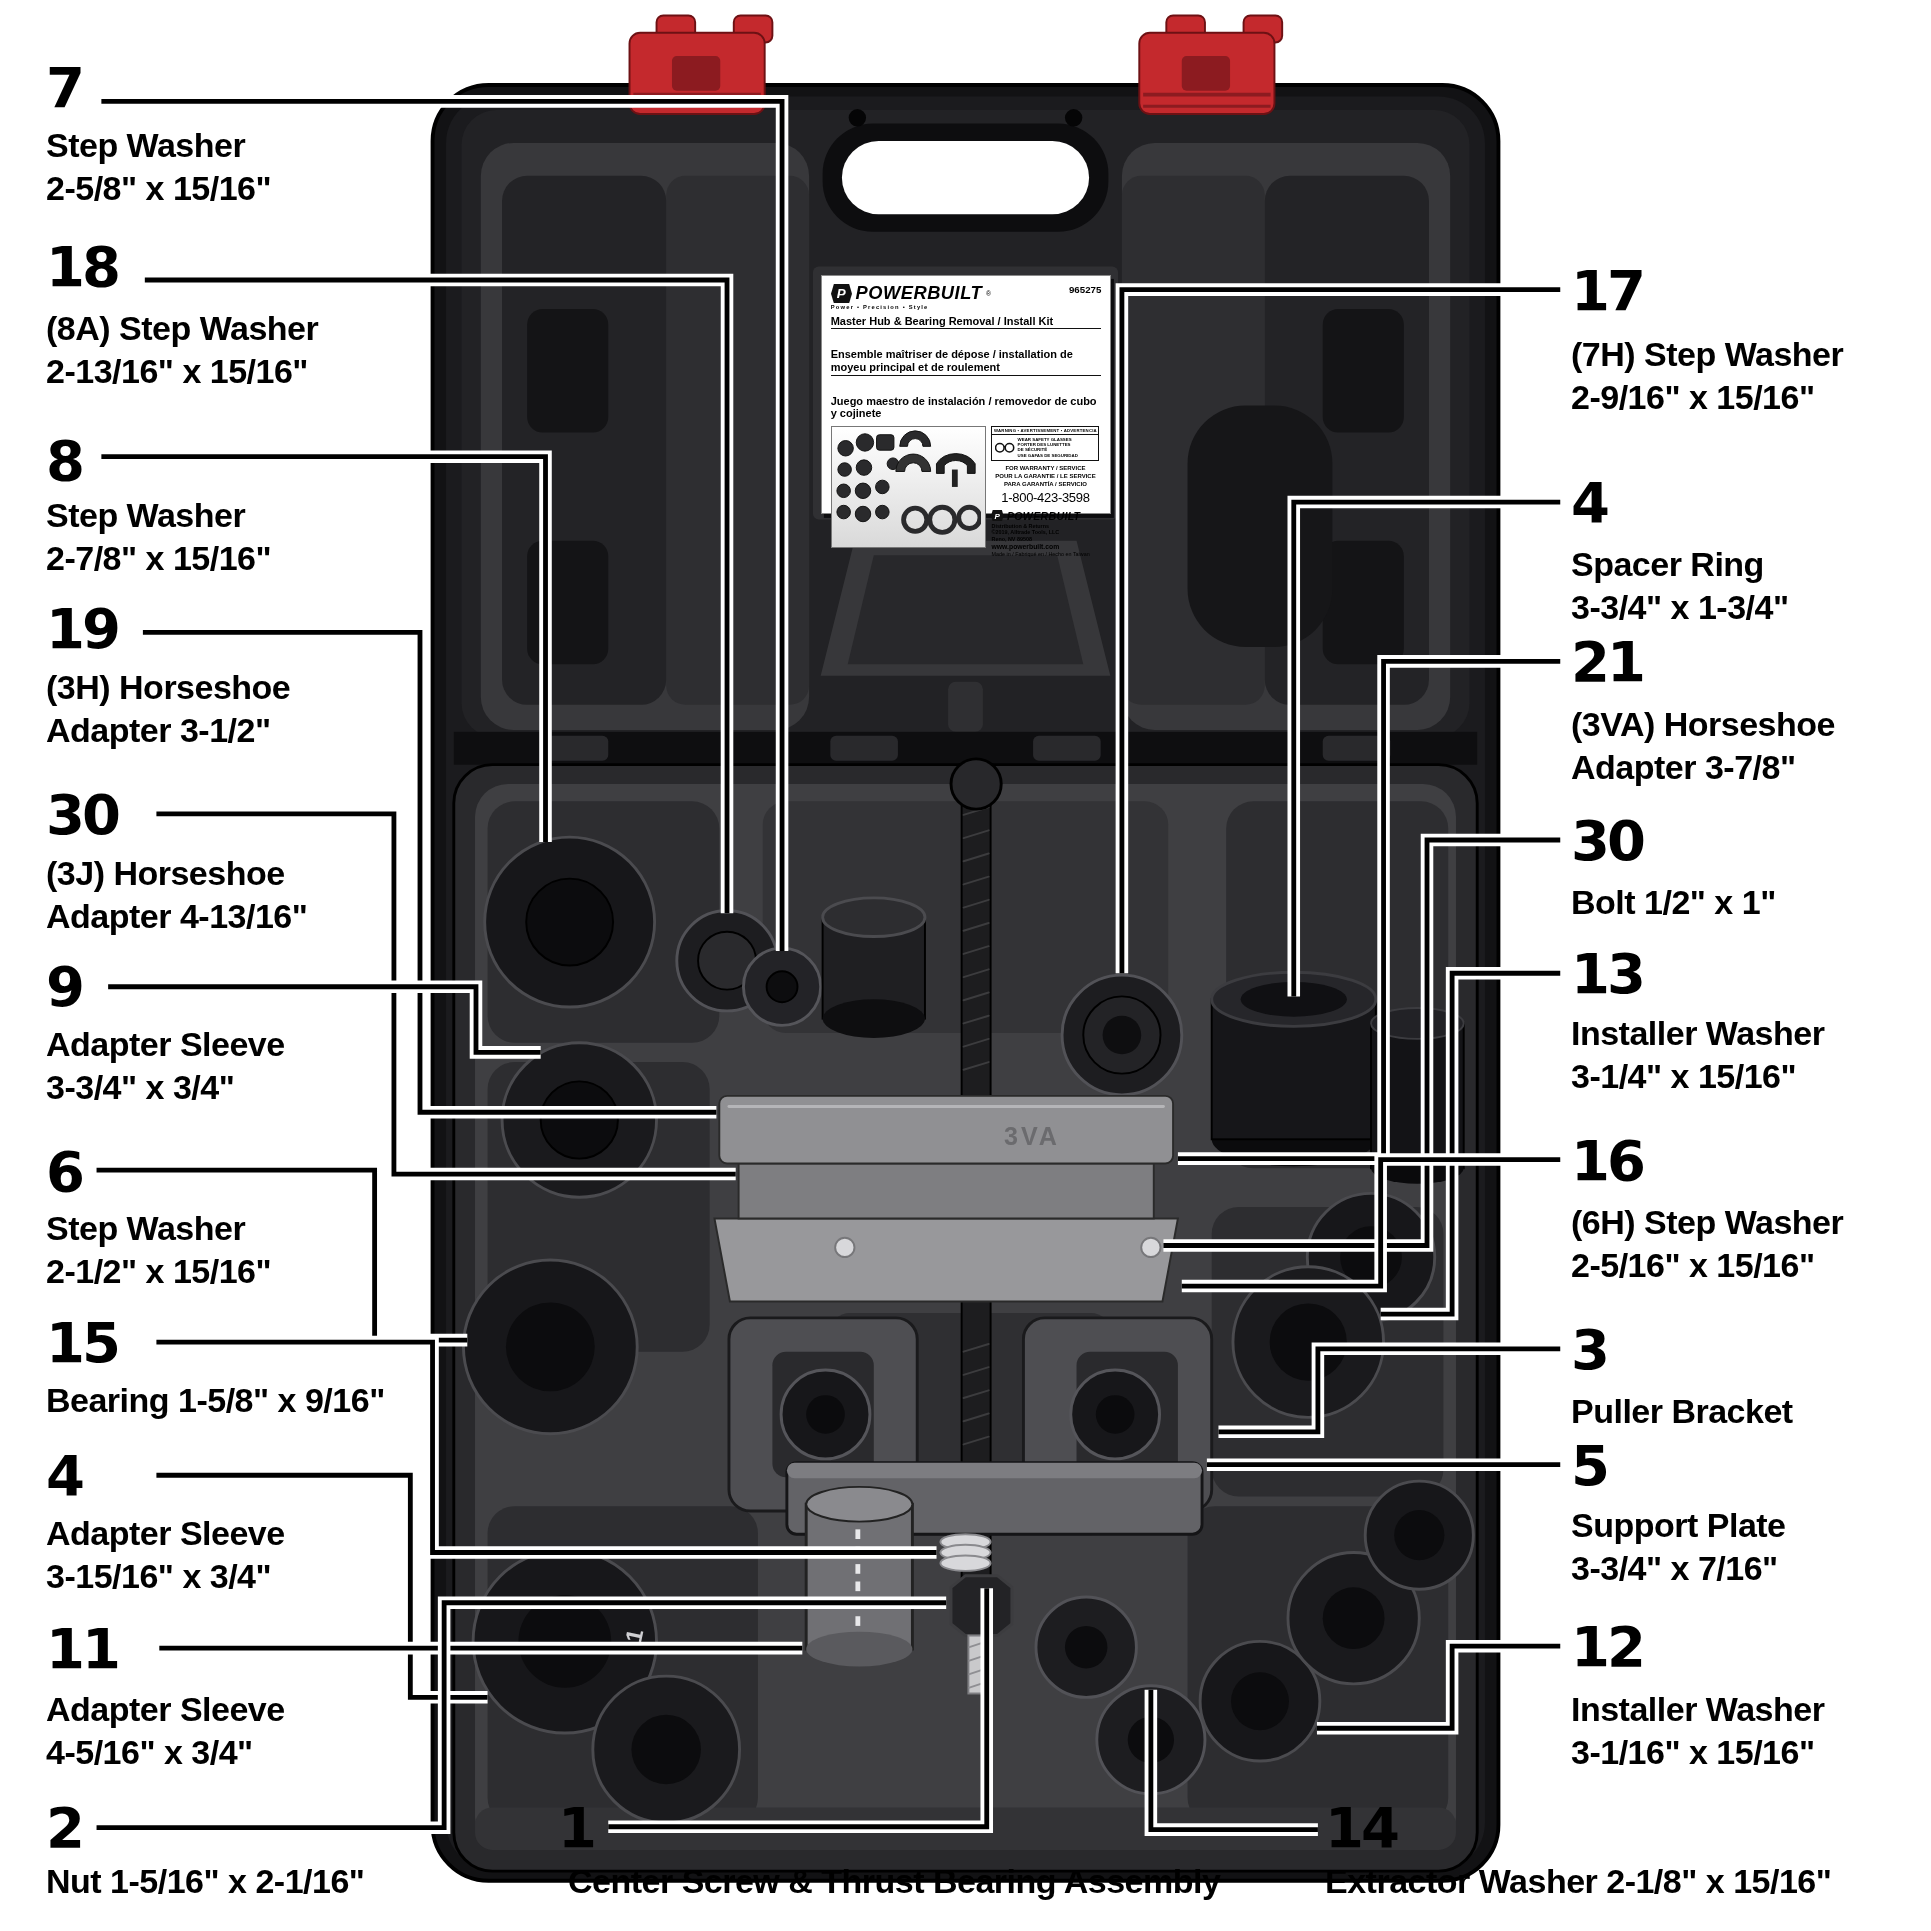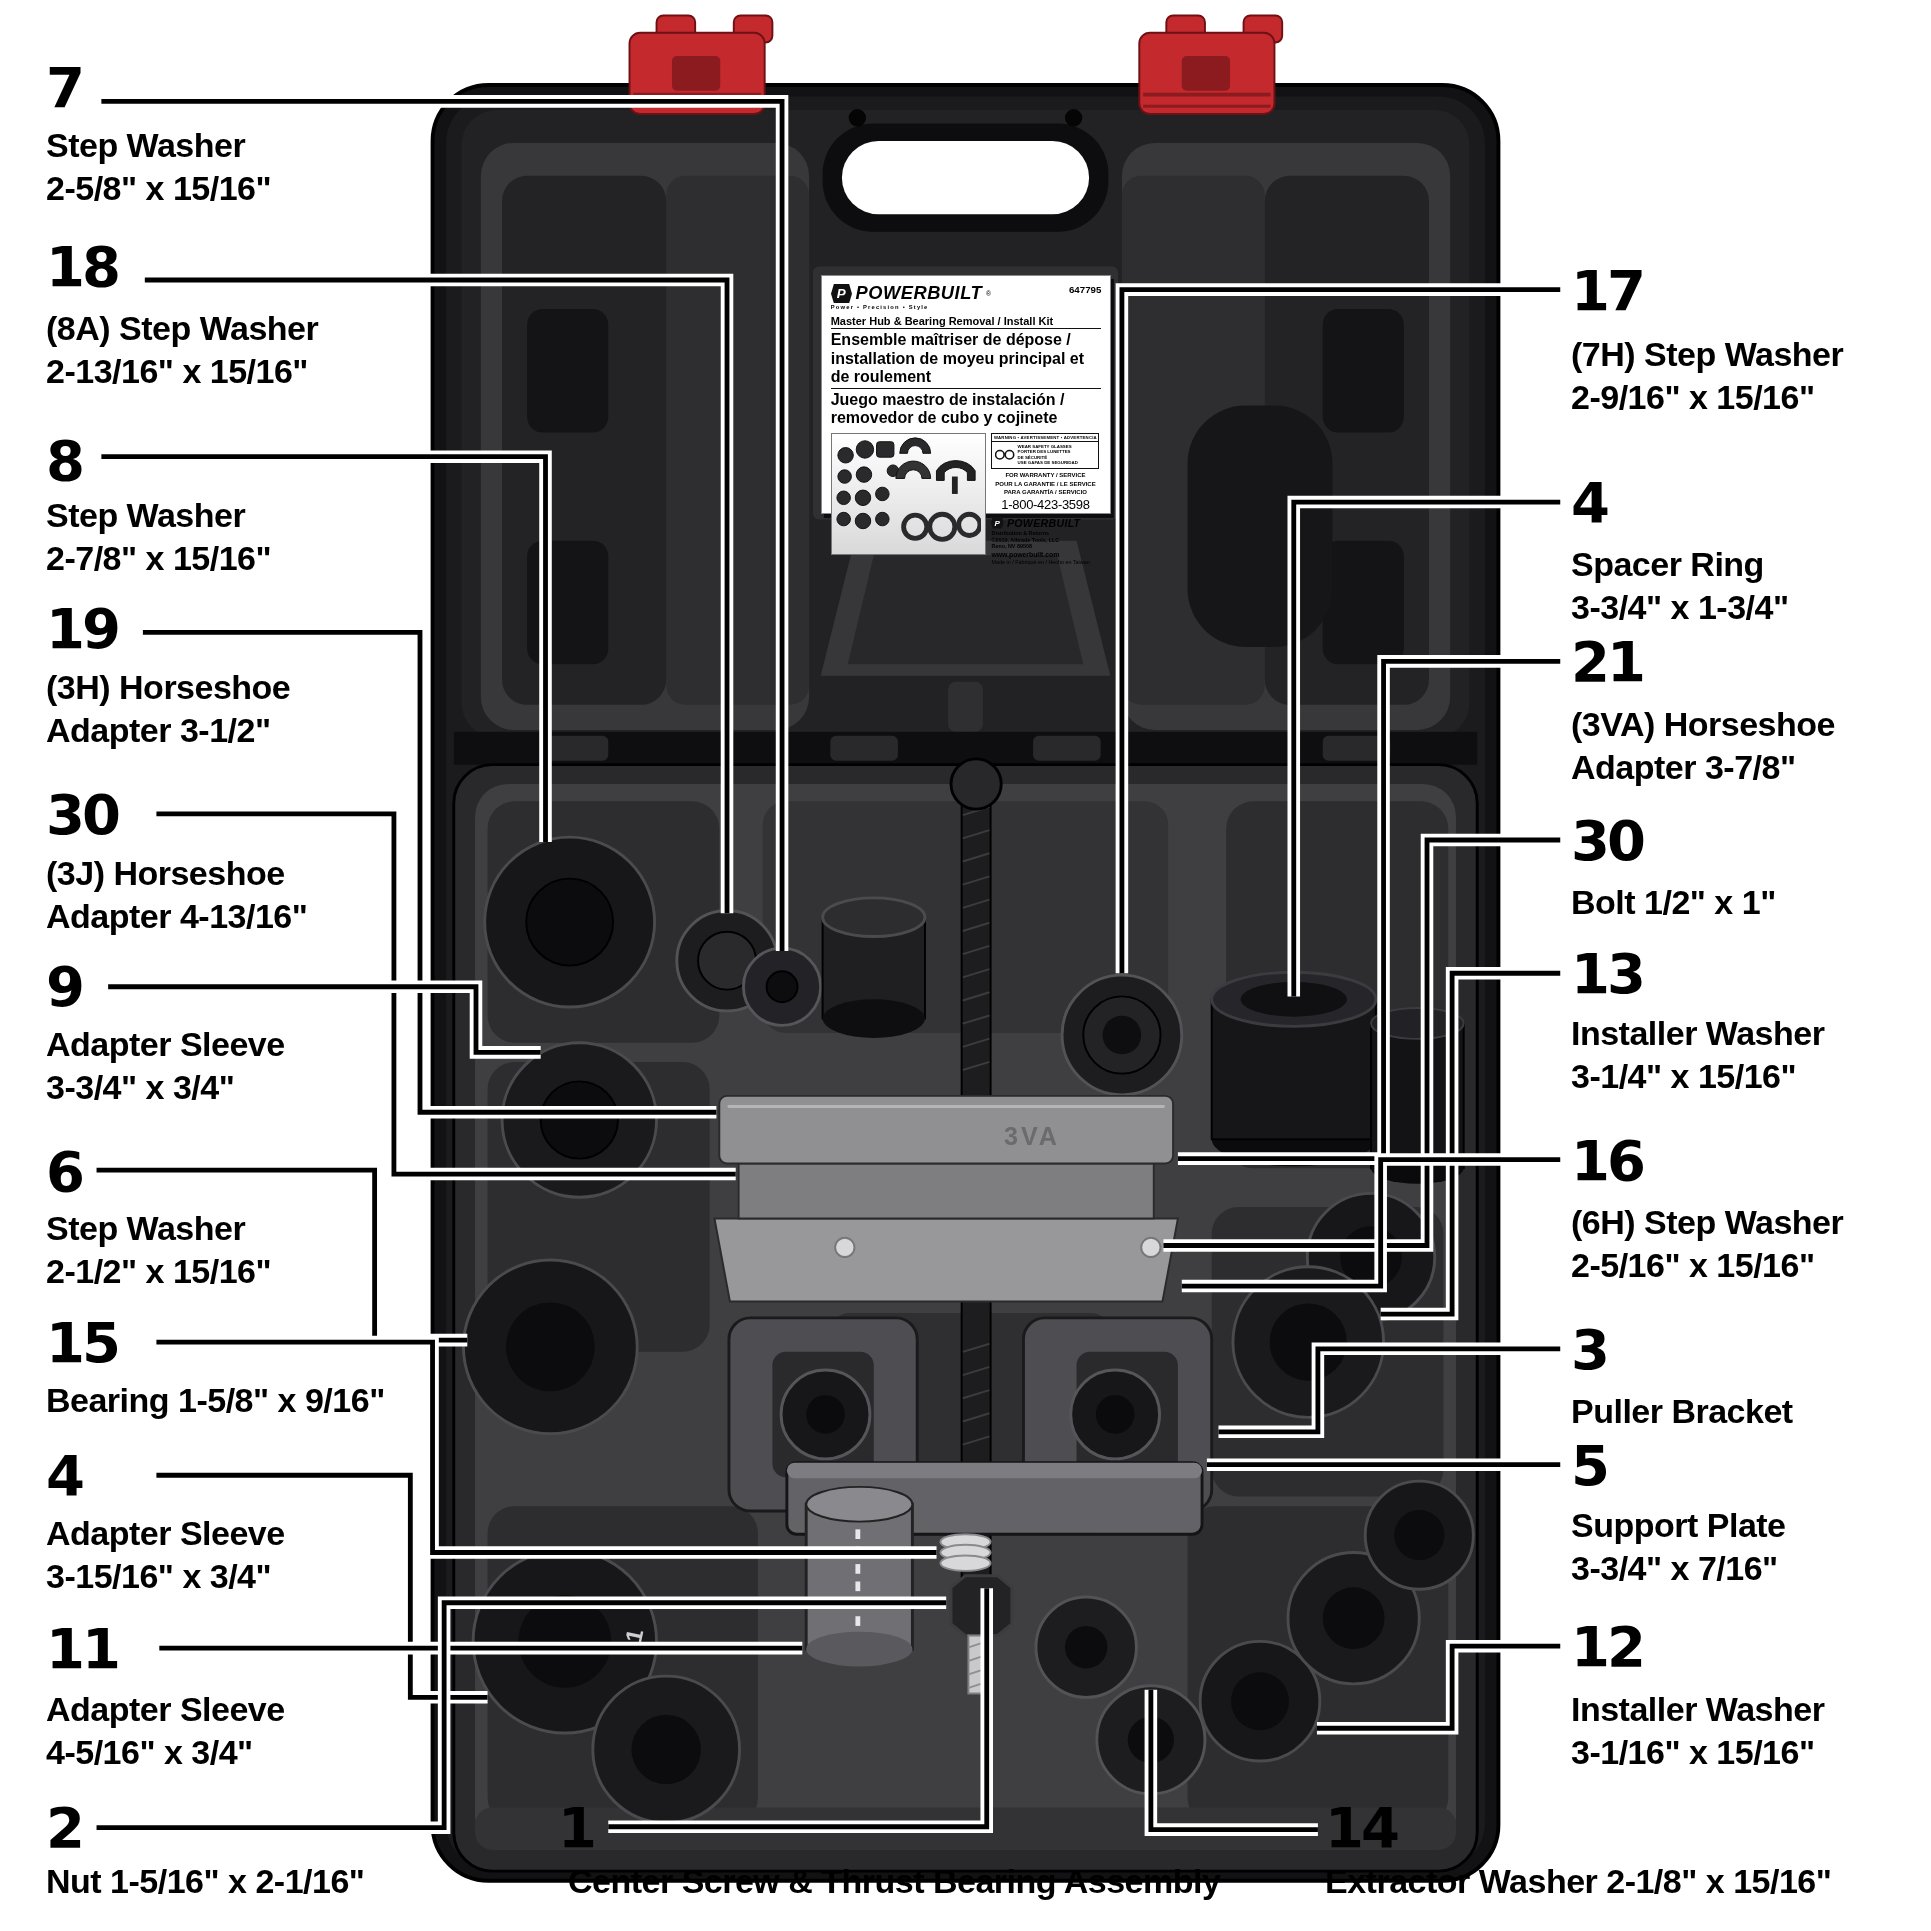--- a/index.html
+++ b/index.html
@@ -17,22 +17,22 @@
   
   #label-plate{position:absolute;left:821px;top:275px;width:290px;height:239px;
     background:var(--label-bg);border:1px solid #8a8a8a;box-shadow:2.9px 3.9px 0 #0d0d0f;
     box-sizing:border-box;padding:7.7px 8.7px;font-family:"Liberation Sans",sans-serif;}
   .lp-head{display:flex;align-items:flex-start;justify-content:space-between;}
   .lp-brandrow{display:flex;align-items:center;gap:3.9px;}
   .lp-brand{font-size:18.3px;font-weight:bold;font-style:italic;letter-spacing:0.5px;line-height:1;}
   .lp-reg{font-size:6.8px;vertical-align:super;}
   .lp-tagline{font-size:5.8px;font-weight:bold;letter-spacing:1.2px;margin-top:1px;}
   .lp-pn{font-size:9.7px;font-weight:bold;}
-  .lp-title{font-size:16px;font-weight:bold;border-bottom:1.5px solid #111;
-            padding-bottom:1px;margin-top:2px;line-height:1.15;}
+  .lp-title{font-size:11px;font-weight:bold;border-bottom:1.5px solid #111;
+            padding-bottom:1px;margin-top:19px;line-height:1.15;}
   .lp-title.en{font-size:11px;margin-top:4.8px;}
   .lp-title.es{border-bottom:none;}
   .lp-body{display:flex;gap:5.8px;margin-top:4.8px;}
   .lp-photo{width:153px;height:120px;border:1.9px solid #777;
             background:linear-gradient(#ffffff,#d9d9d9);flex:none;}
   .lp-right{width:108px;flex:none;text-align:center;}
   .lp-warn{border:1.4px solid #111;margin-bottom:2.9px;}
   .lp-warnstrip{border-bottom:1px solid #111;font-size:4.3px;font-weight:bold;
                 padding:1px 0;letter-spacing:0.2px;}
   .lp-warnbody{display:flex;align-items:center;gap:2.9px;padding:1.9px 2.9px;}
@@ -386,21 +386,21 @@
       <div class="lp-brandrow">
         <svg width="21" height="19.3" viewBox="0 0 22 20">
           <polygon points="3,0 19,0 22,10 19,20 3,20 0,10" fill="#111"></polygon>
           <text x="6" y="15" font-size="14" font-weight="bold" font-style="italic" fill="#fff" font-family="Liberation Sans, sans-serif">P</text>
         </svg>
         <span class="lp-brand">POWERBUILT</span>
           <span class="lp-reg">®</span>
       </div>
       <div class="lp-tagline">Power • Precision • Style</div>
     </div>
-    <div class="lp-pn">647795</div>
+    <div class="lp-pn">965275</div>
   </div>
   <div class="lp-title en">Master Hub &amp; Bearing Removal / Install Kit</div>
   <div class="lp-title">Ensemble maîtriser de dépose / installation de moyeu principal et de roulement</div>
   <div class="lp-title es">Juego maestro de instalación / removedor de cubo y cojinete</div>
   <div class="lp-body">
     <div class="lp-photo">
       <svg width="149" height="116" viewBox="0 0 154 120">
         <g fill="#2a2a2c" stroke="#111" stroke-width="1">
           <circle cx="14" cy="22" r="8"></circle>
             <circle cx="34" cy="16" r="9"></circle>

